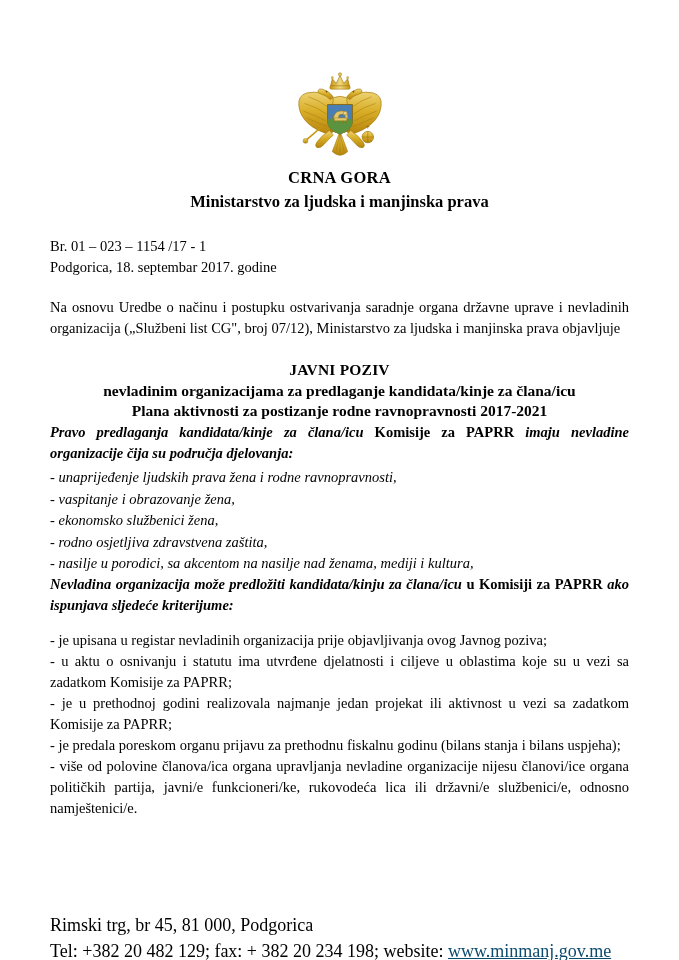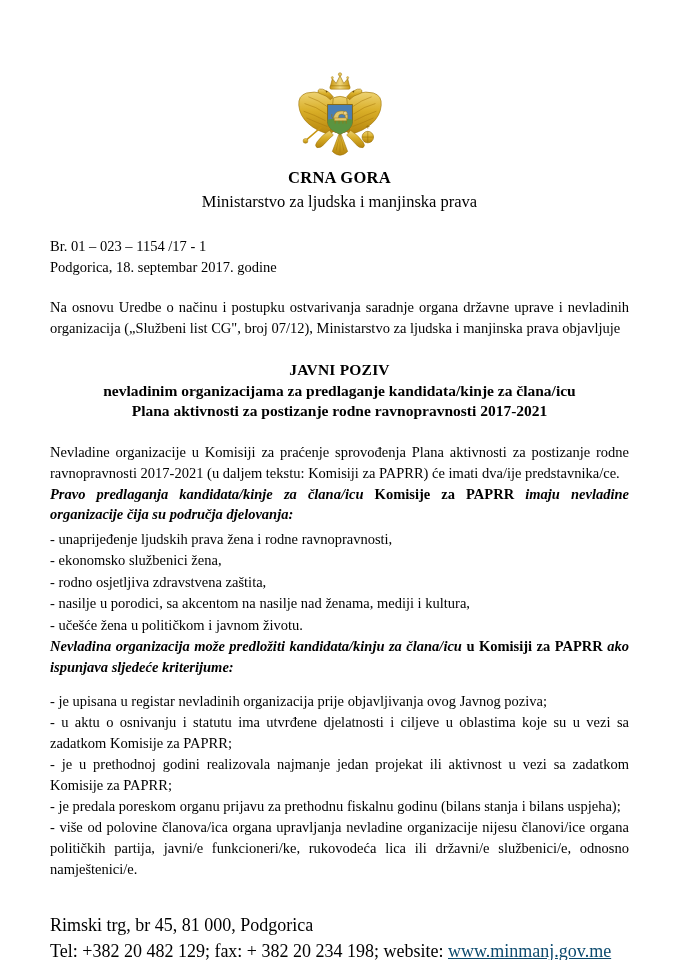--- a/index.html
+++ b/index.html
@@ -42,21 +42,21 @@
   
   .org-title {
     text-align: center;
     font-weight: bold;
     font-size: 16.5px;
     letter-spacing: 0.3px;
     line-height: 1.25;
   }
   .org-subtitle {
     text-align: center;
-    font-weight: normal;
+    font-weight: bold;
     font-size: 16.5px;
     line-height: 1.25;
     margin-top: 3px;
   }
 
   
   .refblock {
     margin-top: 24px;
     font-size: 14.5px;
     line-height: 1.42;
@@ -90,21 +90,21 @@
     text-align: justify;
   }
   .sechead .upright { font-style: normal; }
 
   
   .dashlist {
     margin-top: 4px;
     font-size: 14.5px;
     line-height: 1.48;
   }
-  .dashlist .item { white-space: normal; }
+  .dashlist .item { white-space: normal; font-style: italic; }
 
   .critlist {
     margin-top: 14px;
     font-size: 14.5px;
     line-height: 1.45;
     text-align: justify;
   }
   .critlist .item { margin: 0; }
 
   
@@ -195,30 +195,29 @@
   </div>
 
   <div class="para">Na osnovu Uredbe o načinu i postupku ostvarivanja saradnje organa državne uprave i nevladinih organizacija („Službeni list CG", broj 07/12), Ministarstvo za ljudska i manjinska prava objavljuje</div>
 
   <div class="titleblock">
     <div class="l1">JAVNI POZIV</div>
     <div>nevladinim organizacijama za predlaganje kandidata/kinje za člana/icu</div>
     <div>Plana aktivnosti za postizanje rodne ravnopravnosti 2017-2021</div>
   </div>
 
-  <div class="para">Nevladine organizacije u Komisiji za praćenje sprovođenja Plana aktivnosti za postizanje rodne ravnopravnosti 2017-2021 (u daljem tekstu: Komisiji za PAPRR) će imati dva/ije predstavnika/ce.</div>
 
   <div class="sechead"><span>Pravo predlaganja kandidata/kinje za člana/icu </span><span class="upright">Komisije za PAPRR </span><span>imaju nevladine organizacije čija su područja djelovanja:</span></div>
 
   <div class="dashlist">
     <div class="item">- unaprijeđenje ljudskih prava žena i rodne ravnopravnosti,</div>
+    <div class="item">- vaspitanje i obrazovanje žena,</div>
     <div class="item">- ekonomsko službenici žena,</div>
     <div class="item">- rodno osjetljiva zdravstvena zaštita,</div>
     <div class="item">- nasilje u porodici, sa akcentom na nasilje nad ženama, mediji i kultura,</div>
-    <div class="item">- učešće žena u političkom i javnom životu.</div>
   </div>
 
   <div class="sechead"><span>Nevladina organizacija može predložiti kandidata/kinju za člana/icu </span><span class="upright">u Komisiji za PAPRR </span><span>ako ispunjava sljedeće kriterijume:</span></div>
 
   <div class="critlist">
     <p class="item">- je upisana u registar nevladinih organizacija prije objavljivanja ovog Javnog poziva;</p>
     <p class="item">- u aktu o osnivanju i statutu ima utvrđene djelatnosti i ciljeve u oblastima koje su u vezi sa zadatkom Komisije za PAPRR;</p>
     <p class="item">- je u prethodnoj godini realizovala najmanje jedan projekat ili aktivnost u vezi sa zadatkom Komisije za PAPRR;</p>
     <p class="item">- je predala poreskom organu prijavu za prethodnu fiskalnu godinu (bilans stanja i bilans uspjeha);</p>
     <p class="item">- više od polovine članova/ica organa upravljanja nevladine organizacije nijesu članovi/ice organa političkih partija, javni/e funkcioneri/ke, rukovodeća lica ili državni/e službenici/e, odnosno namještenici/e.</p>

